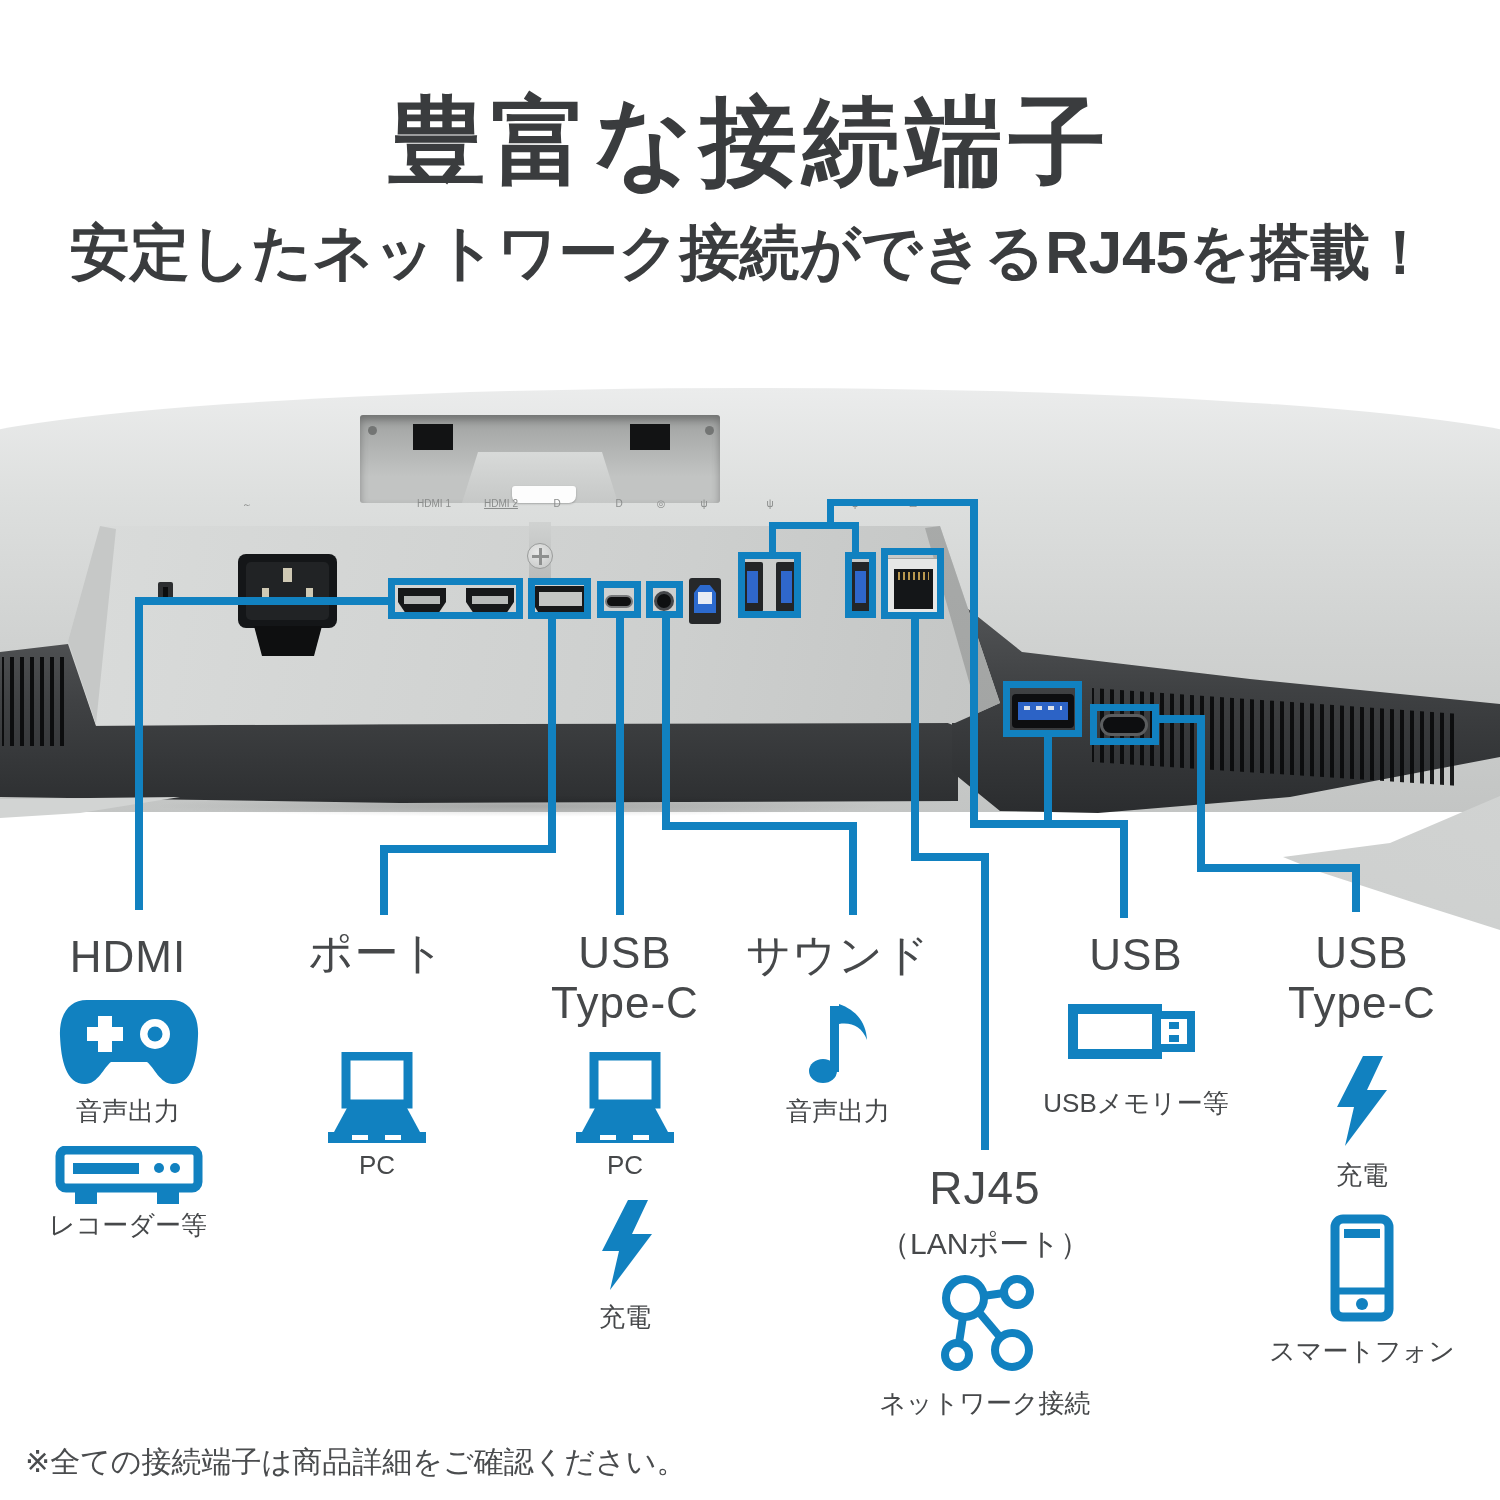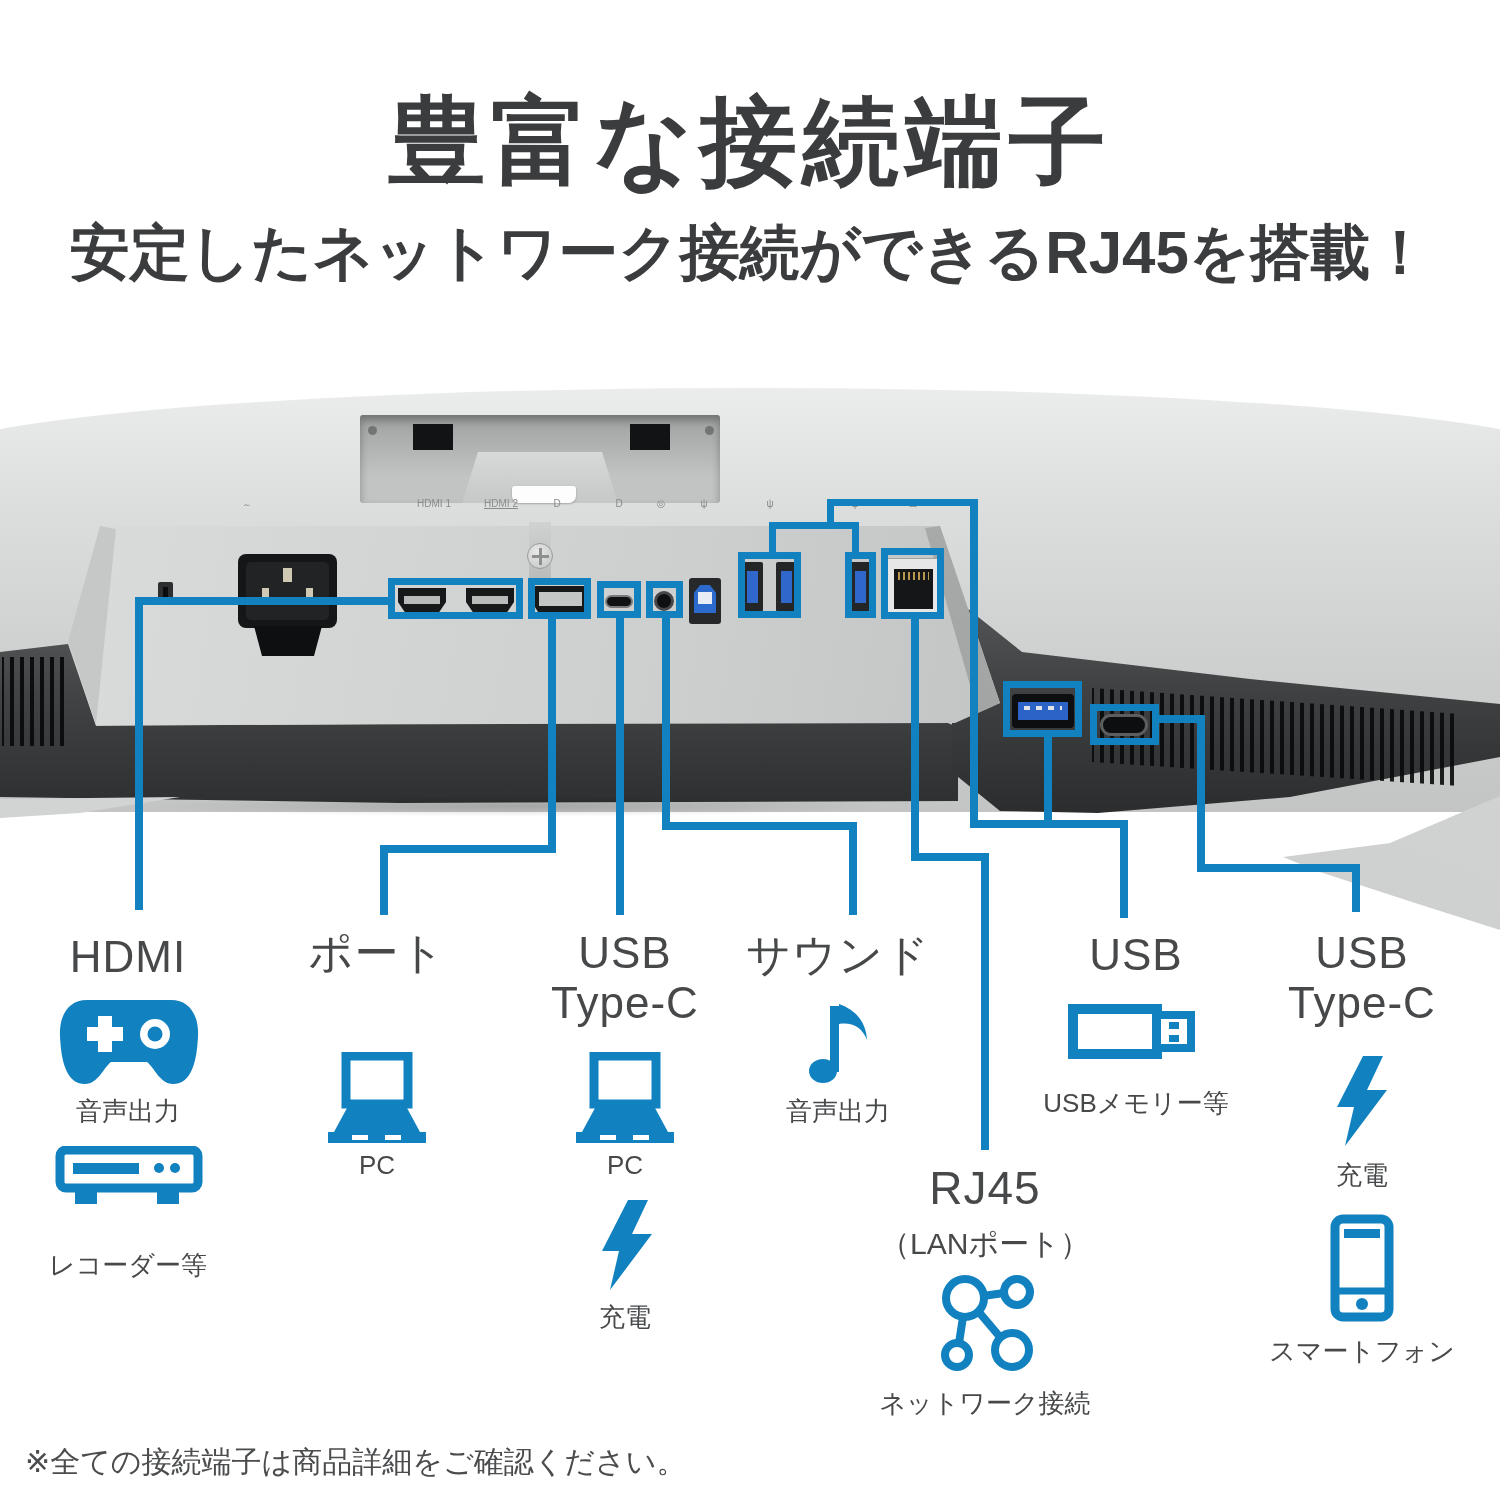--- a/index.html
+++ b/index.html
@@ -192,21 +192,21 @@
   <div class="icon" style="left:55px;top:1146px;">
     <svg width="148" height="58" viewBox="0 0 148 58">
       <rect x="5" y="4" width="138" height="38" rx="6" fill="none" stroke="#1181c0" stroke-width="9"></rect>
       <rect x="18" y="17" width="66" height="11" fill="#1181c0"></rect>
       <circle cx="104" cy="22" r="5" fill="#1181c0"></circle>
         <circle cx="120" cy="22" r="5" fill="#1181c0"></circle>
       <rect x="20" y="45" width="22" height="13" fill="#1181c0"></rect>
         <rect x="102" y="45" width="22" height="13" fill="#1181c0"></rect>
     </svg>
   </div>
-  <div class="col-cap" style="left:28px;top:1208px;width:200px;margin-top:40px;">レコーダー等</div>
+  <div class="col-cap" style="left:28px;top:1208px;width:200px;">レコーダー等</div>
 
   <div class="col-title" style="left:267px;top:928px;width:220px;">
     <span style="display:block;">ポート</span>
   </div>
   <div class="icon" style="left:322px;top:1052px;">
     <svg width="110" height="92" viewBox="0 0 110 92">
       <rect x="24" y="4" width="62" height="48" fill="#fff" stroke="#1181c0" stroke-width="9"></rect>
       <path d="M12,80 L25,56 H85 L98,80 Z" fill="#1181c0"></path>
       <path d="M6,80 H104 V91 H6 Z" fill="#1181c0"></path>
       <rect x="30" y="83" width="16" height="5" fill="#fff"></rect>

